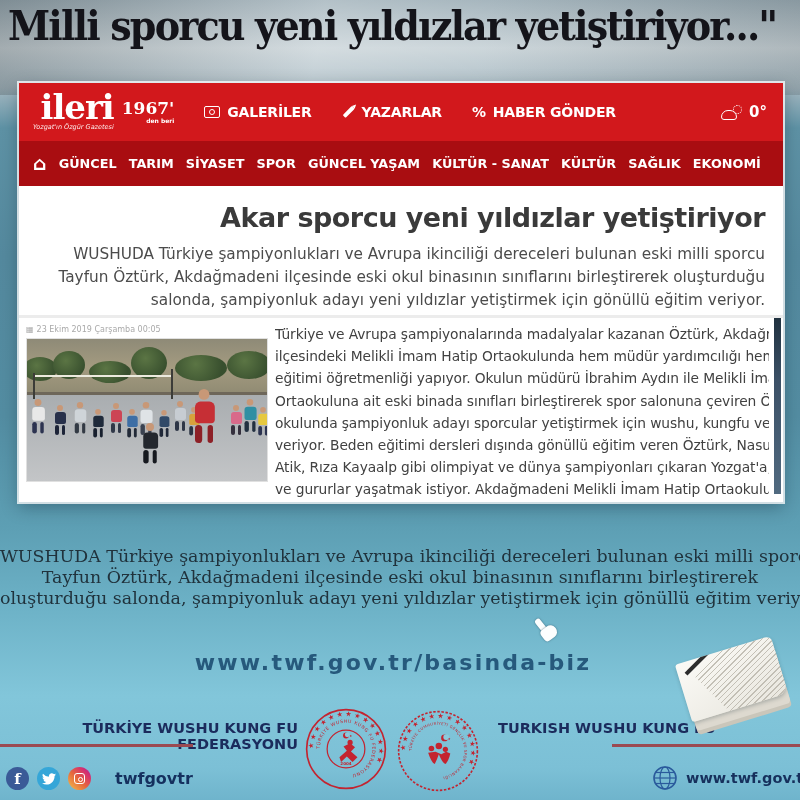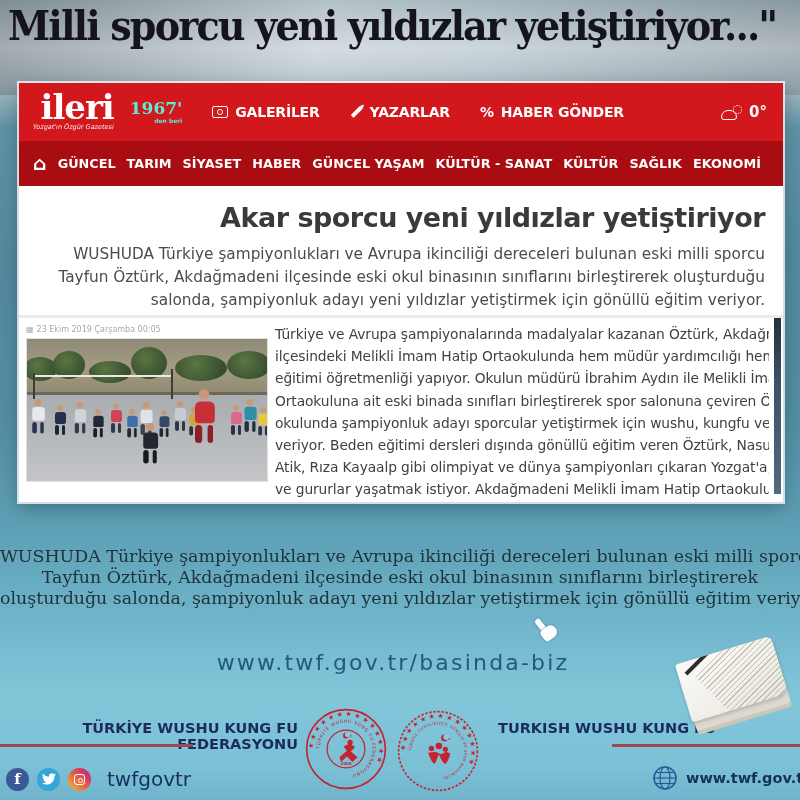--- a/index.html
+++ b/index.html
@@ -13,21 +13,21 @@
   .headline{position:absolute;top:2px;left:8px;width:792px;font-family:"DejaVu Serif","Liberation Serif",serif;
     font-weight:bold;font-size:41px;letter-spacing:-2px;color:#14141a;white-space:nowrap;
     transform:scaleX(.93);transform-origin:left top;}
 
   
   .shot{position:absolute;left:19px;top:83px;width:764px;height:419px;background:#fff;
     box-shadow:0 0 0 2px rgba(245,248,249,.8),0 5px 16px rgba(8,30,42,.35);text-align:right;}
   .shot-header{height:58px;background:#d2181c;display:flex;align-items:center;padding:0 14px;position:relative;box-sizing:border-box;}
   .logo-name{font-family:"DejaVu Serif",serif;font-weight:bold;font-size:34px;line-height:.85;color:#fff;letter-spacing:-1px;}
   .logo-tag{font-size:6.5px;font-style:italic;color:#ffefef;margin-top:2px;}
-  .logo-year{margin-left:16px;color:#5eead4;}
+  .logo-year{margin-left:8px;color:#ffffff;}
   .year{font-family:"DejaVu Serif",serif;font-weight:bold;font-size:17px;line-height:1;}
   .year-sub{font-size:6px;font-weight:bold;}
   .top-menu{display:flex;gap:30px;margin-left:30px;align-items:center;color:#fff;font-weight:bold;font-size:14px;letter-spacing:-.2px;}
   .top-item{display:flex;align-items:center;gap:7px;cursor:pointer;}
   .cam{display:inline-block;width:14px;height:10px;border:1.6px solid #fff;border-radius:2px;position:relative;}
   .cam::before{content:'';position:absolute;left:4px;top:2px;width:4px;height:4px;border:1.3px solid #fff;border-radius:50%;}
   .pencil{display:inline-block;width:13px;height:3.5px;background:#fff;border-radius:1px;transform:rotate(-45deg);position:relative;}
   .pencil::after{content:'';position:absolute;right:-4px;top:-.5px;border-left:4.5px solid #fff;border-top:2.2px solid transparent;border-bottom:2.2px solid transparent;}
   .linkpc{font-weight:bold;font-size:14px;}
   .weather{position:absolute;right:16px;top:0;height:58px;display:flex;align-items:center;gap:6px;color:#fff;}
@@ -65,21 +65,21 @@
   .scrollbar{position:absolute;right:2px;top:0;width:7px;height:176px;
     background:linear-gradient(180deg,#20313f,#3b5066 35%,#516a80);}
 
   
   .quote{position:absolute;left:0;top:546px;width:800px;text-align:center;
     font-family:"DejaVu Serif","Liberation Serif",serif;color:#20323c;font-size:17.4px;}
   .quote .ln{white-space:nowrap;line-height:21px;}
 
   
   .url-row{position:absolute;left:0;top:650px;width:786px;text-align:center;}
-  .url{font-size:22px;letter-spacing:2.2px;color:#26597c;font-weight:normal;cursor:pointer;text-align:right;}
+  .url{font-size:22px;letter-spacing:2.2px;color:#26597c;font-weight:bold;cursor:pointer;text-align:right;}
   .hand{position:absolute;left:538px;top:614px;width:20px;height:28px;transform:rotate(-38deg);}
   .hand::before{content:'';position:absolute;left:3px;top:0;width:6px;height:16px;background:#fdfefe;border-radius:3px;box-shadow:0 0 2px rgba(40,75,95,.7);}
   .hand::after{content:'';position:absolute;left:0;top:12px;width:16px;height:13px;background:#fdfefe;border-radius:4px 6px 6px 4px;box-shadow:0 0 2px rgba(40,75,95,.7);}
 
   
   .org-tr{position:absolute;left:0;top:721px;width:298px;text-align:right;color:#1b2b5c;font-weight:bold;font-size:14.5px;line-height:15.5px;}
   .org-en{position:absolute;left:498px;top:721px;width:260px;text-align:left;color:#1b2b5c;font-weight:bold;font-size:14.5px;line-height:15.5px;}
   .rule{position:absolute;height:3px;background:#9b4a52;top:744px;}
   .rule-left{left:0;width:193px;}
   .rule-right{left:612px;width:188px;}
@@ -96,21 +96,21 @@
   .p-lines{position:absolute;left:30px;top:-6px;width:80px;height:80px;transform:rotate(-28deg);
     background:repeating-linear-gradient(0deg,transparent 0 3px,#b7b3a8 3px 4px);opacity:.8;}
 
   .social{position:absolute;left:6px;top:767px;display:flex;align-items:center;gap:8px;}
   .sc{width:23px;height:23px;border-radius:50%;display:flex;align-items:center;justify-content:center;cursor:pointer;}
   .sc-fb{background:#3a5a97;color:#fff;font-family:"DejaVu Serif",serif;font-weight:bold;font-size:15px;}
   .sc-tw{background:#35a6d8;}
   .sc-ig{background:linear-gradient(45deg,#f2c14e,#e6683c 45%,#d6336c 75%,#b5179e);position:relative;}
   .sc-ig::before{content:'';position:absolute;left:6px;top:6px;width:9px;height:9px;border:1.6px solid #fff;border-radius:3px;}
   .sc-ig::after{content:'';position:absolute;left:10px;top:10px;width:3px;height:3px;border:1.2px solid #fff;border-radius:50%;}
-  .handle{font-weight:normal;font-size:20px;color:#15305e;margin-left:8px;}
+  .handle{font-weight:bold;font-size:16px;color:#15305e;margin-left:16px;}
 
   .site-row{position:absolute;left:652px;top:765px;display:flex;align-items:center;gap:8px;}
   .website{font-weight:bold;font-size:14.5px;color:#16305c;}
 </style>
 </head>
 <body>
 
 <div class="canvas">
   <div class="sheen"></div>
 
@@ -145,21 +145,21 @@
         <span class="cloud"></span>
         <span class="temp">0°</span>
       </div>
     </div>
 
     <div class="shot-nav">
       <span class="home-glyph">⌂</span>
       <span class="nav-item">GÜNCEL</span>
       <span class="nav-item">TARIM</span>
       <span class="nav-item">SİYASET</span>
-      <span class="nav-item">HABER</span>
+      <span class="nav-item">SPOR</span>
       <span class="nav-item">GÜNCEL YAŞAM</span>
       <span class="nav-item">KÜLTÜR - SANAT</span>
       <span class="nav-item">KÜLTÜR</span>
       <span class="nav-item">SAĞLIK</span>
       <span class="nav-item">EKONOMİ</span>
     </div>
 
     <div class="shot-article">
       <h1 class="art-title">Akar sporcu yeni yıldızlar yetiştiriyor</h1>
       <p class="art-lead">WUSHUDA Türkiye şampiyonlukları ve Avrupa ikinciliği dereceleri bulunan eski milli sporcu Tayfun Öztürk, Akdağmadeni ilçesinde eski okul binasının sınıflarını birleştirerek oluşturduğu salonda, şampiyonluk adayı yeni yıldızlar yetiştirmek için gönüllü eğitim veriyor.</p>

